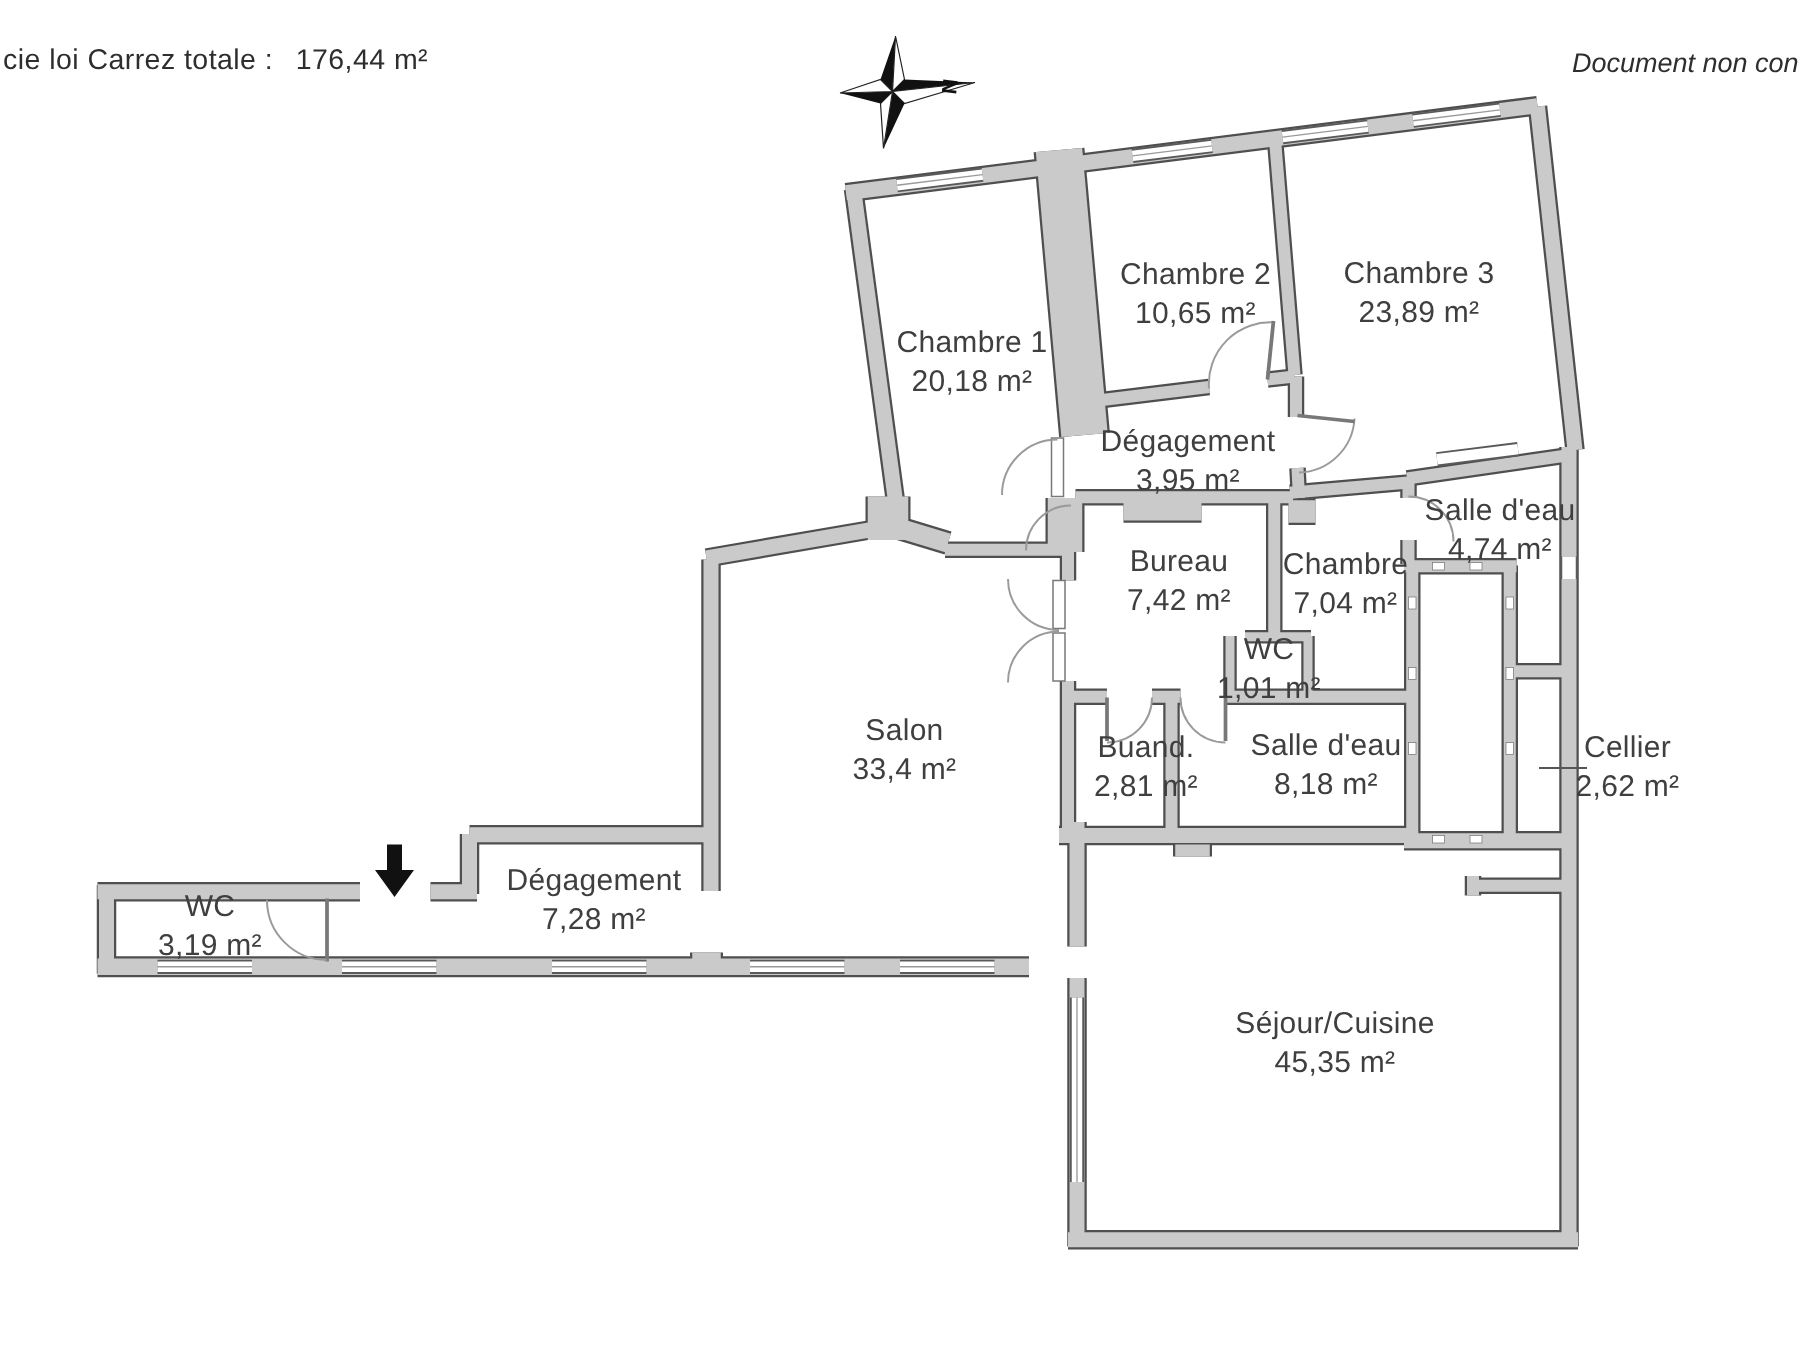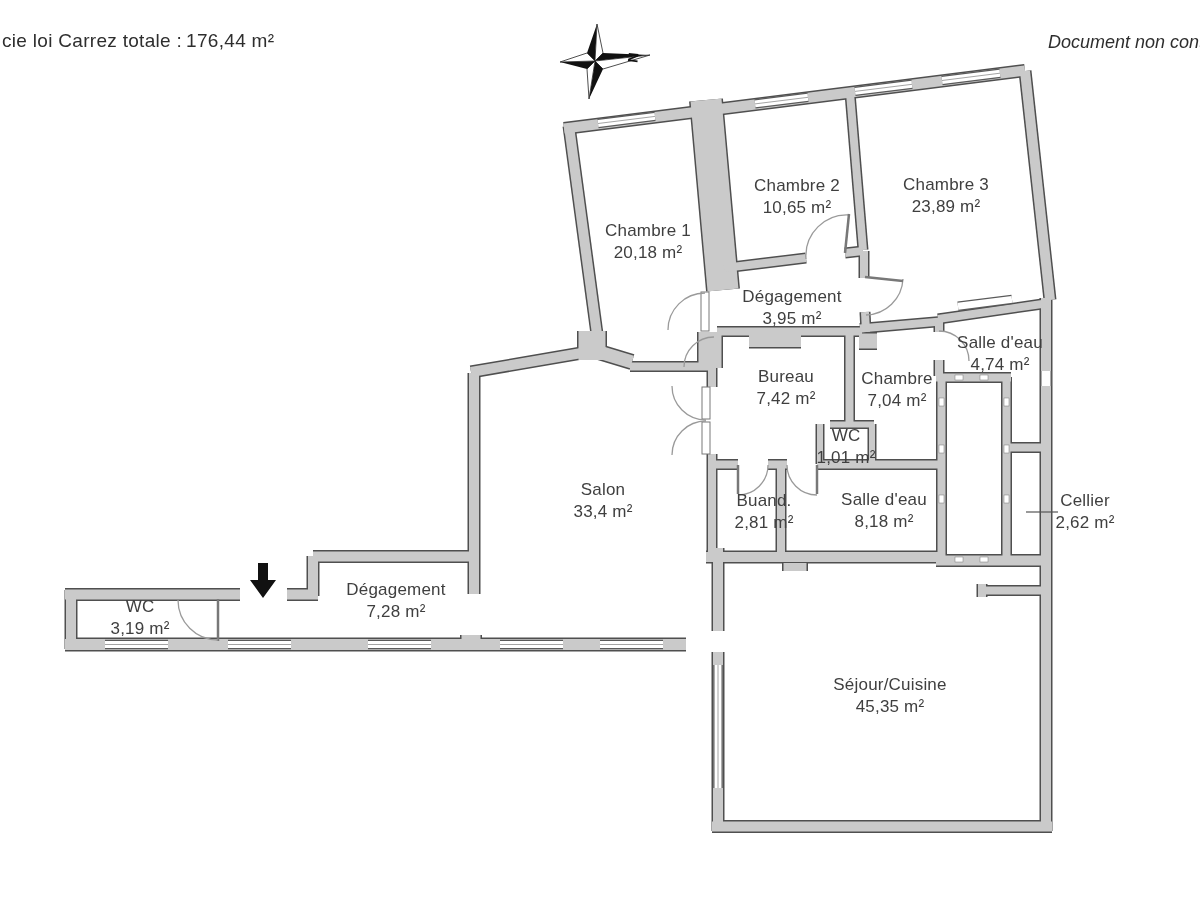--- a/index.html
+++ b/index.html
@@ -6,28 +6,28 @@
   body{
     width:1200px;height:900px;position:relative;overflow:hidden;
     background:#ffffff;
     font-family:"Liberation Sans", sans-serif;
   }
   #plan-svg{position:absolute;left:0;top:0;}
   .hdr-left{
     position:absolute;left:2px;top:30px;
     font-size:19px;color:#2e2e2e;letter-spacing:.3px;white-space:nowrap;
   }
-  .hdr-left .val{margin-left:4px;}
+  .hdr-left .val{margin-left:15px;}
   .hdr-right{
     position:absolute;left:1048px;top:32px;
     font-style:italic;font-size:18px;color:#2e2e2e;white-space:nowrap;
   }
   .room{
     position:absolute;transform:translate(-50%,-50%);
-    text-align:center;font-size:17px;line-height:1.32;
+    text-align:center;font-size:20px;line-height:1.32;
     color:#3f3f3f;white-space:nowrap;letter-spacing:.2px;
   }
 </style>
 </head>
 <body>
 
 <svg id="plan-svg" width="1200" height="900" viewBox="0 0 1200 900">
 
   <g stroke="#4f4f4f" fill="none" stroke-linecap="butt">
 

